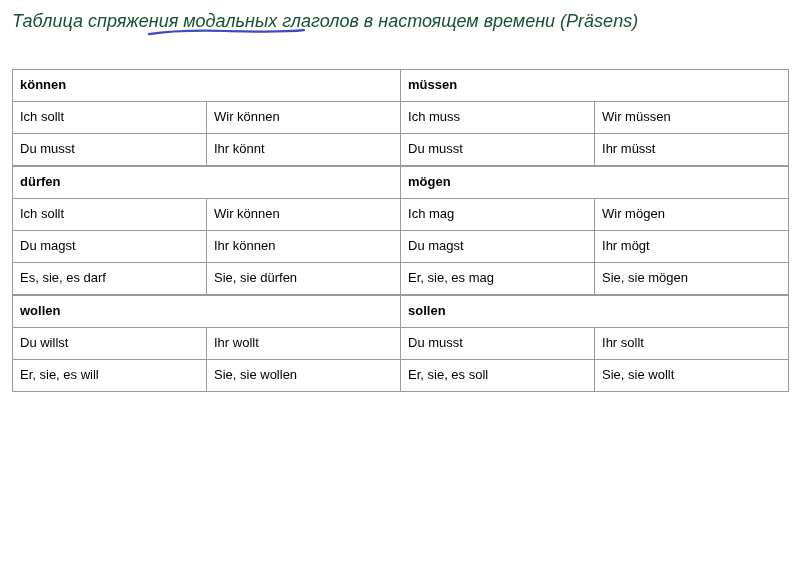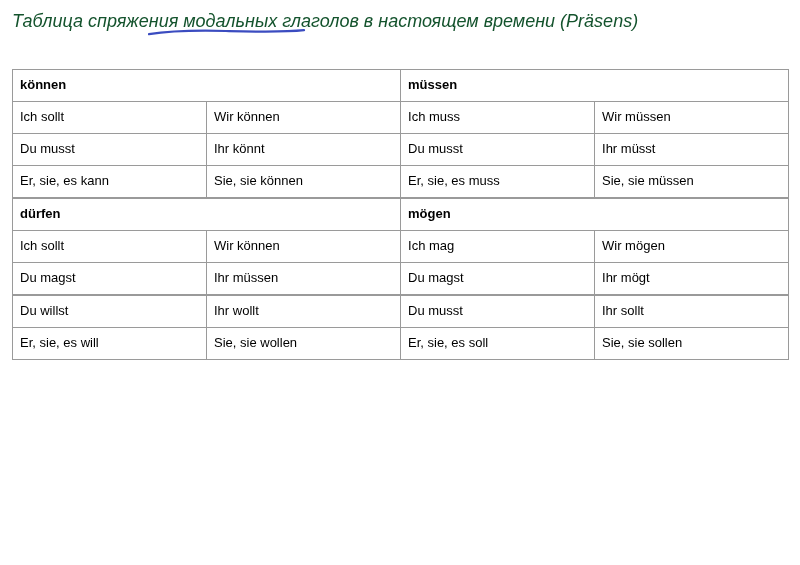--- a/index.html
+++ b/index.html
@@ -91,26 +91,20 @@
           <td>Wir können</td>
           <td>Ich muss</td>
           <td>Wir müssen</td>
         </tr>
         <tr>
           <td>Du musst</td>
           <td>Ihr könnt</td>
           <td>Du musst</td>
           <td>Ihr müsst</td>
         </tr>
-        <tr>
-          <td>Er, sie, es kann</td>
-          <td>Sie, sie können</td>
-          <td>Er, sie, es muss</td>
-          <td>Sie, sie müssen</td>
-        </tr>
       </tbody>
     </table>
   </div>
 
   <div class="block">
     <table class="conj">
       <colgroup>
         <col class="col-a">
           <col class="col-b">
           <col class="col-c">
@@ -122,46 +116,56 @@
           <td class="hdr" colspan="2">mögen</td>
         </tr>
         <tr>
           <td>Ich sollt</td>
           <td>Wir können</td>
           <td>Ich mag</td>
           <td>Wir mögen</td>
         </tr>
         <tr>
           <td>Du magst</td>
-          <td>Ihr müssen</td>
+          <td>Ihr können</td>
           <td>Du magst</td>
           <td>Ihr mögt</td>
+        </tr>
+        <tr>
+          <td>Es, sie, es darf</td>
+          <td>Sie, sie dürfen</td>
+          <td>Er, sie, es mag</td>
+          <td>Sie, sie mögen</td>
         </tr>
       </tbody>
     </table>
   </div>
 
   <div class="block">
     <table class="conj">
       <colgroup>
         <col class="col-a">
           <col class="col-b">
           <col class="col-c">
           <col class="col-d">
       </colgroup>
       <tbody>
         <tr>
+          <td class="hdr" colspan="2">wollen</td>
+          <td class="hdr" colspan="2">sollen</td>
+        </tr>
+        <tr>
           <td>Du willst</td>
           <td>Ihr wollt</td>
           <td>Du musst</td>
           <td>Ihr sollt</td>
         </tr>
         <tr>
           <td>Er, sie, es will</td>
           <td>Sie, sie wollen</td>
           <td>Er, sie, es soll</td>
-          <td>Sie, sie sollen</td>
+          <td>Sie, sie wollt</td>
         </tr>
       </tbody>
     </table>
   </div>
 
 </div>
 
 </body></html>

